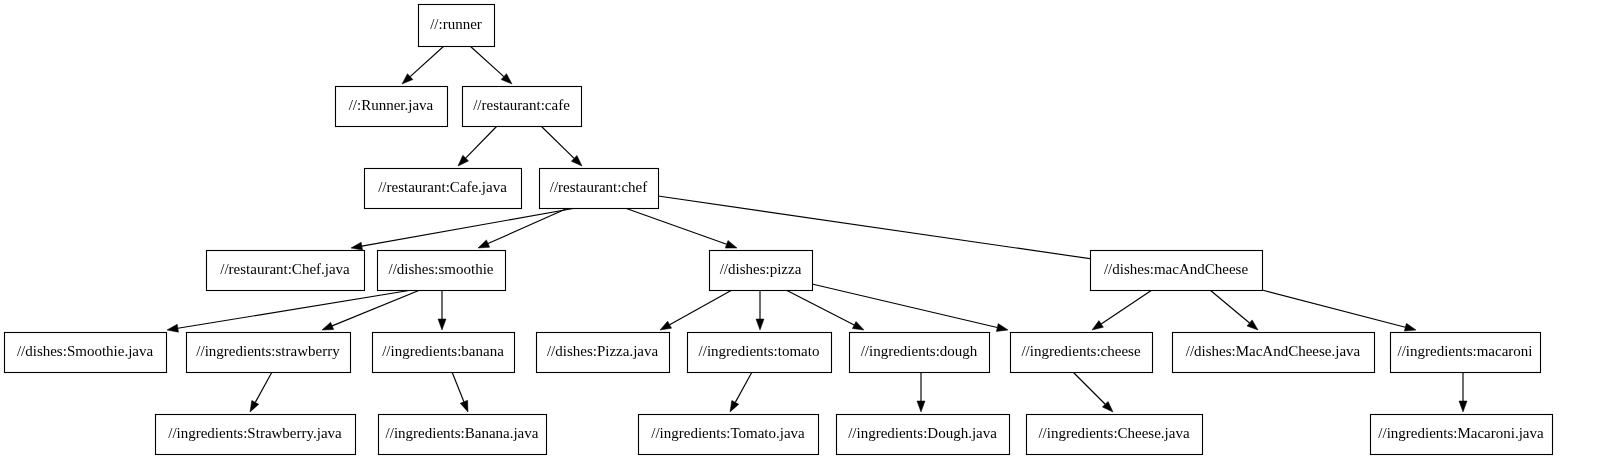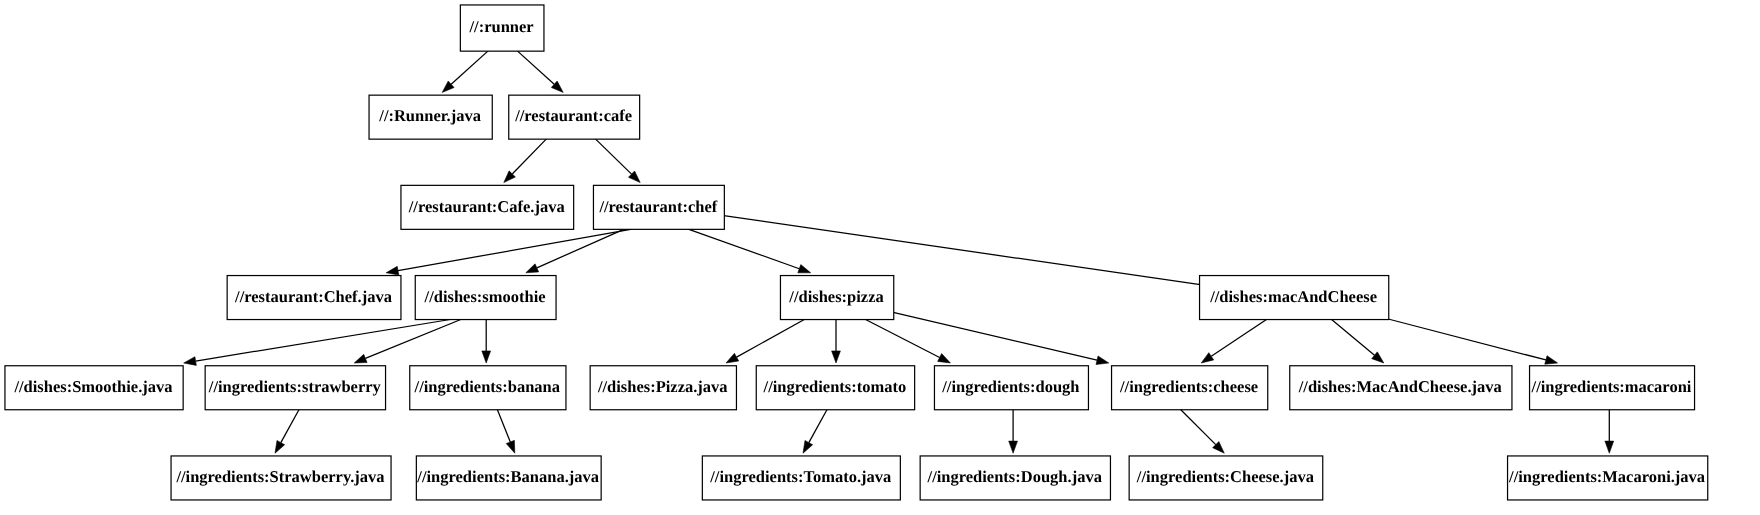--- a/index.html
+++ b/index.html
@@ -7,21 +7,20 @@
     padding: 0;
     background: #ffffff;
   }
   #graph-root {
     position: relative;
     width: 1600px;
     height: 468px;
     background: #ffffff;
     font-family: "Liberation Serif", "DejaVu Serif", serif;
     overflow: hidden;
-    font-weight: bold;
   }
   svg#graph-canvas {
     position: absolute;
     left: 0;
     top: 0;
     width: 1600px;
     height: 468px;
     display: block;
   }
   .node-box {

